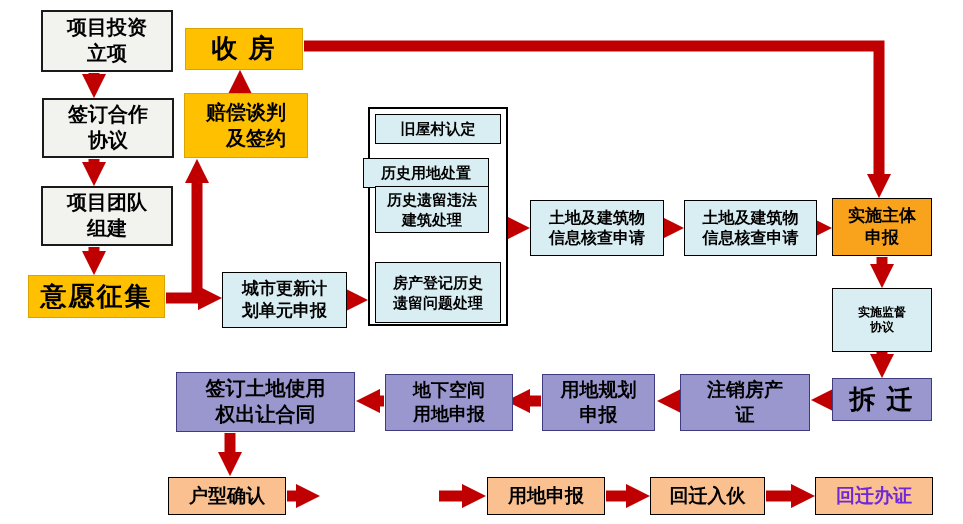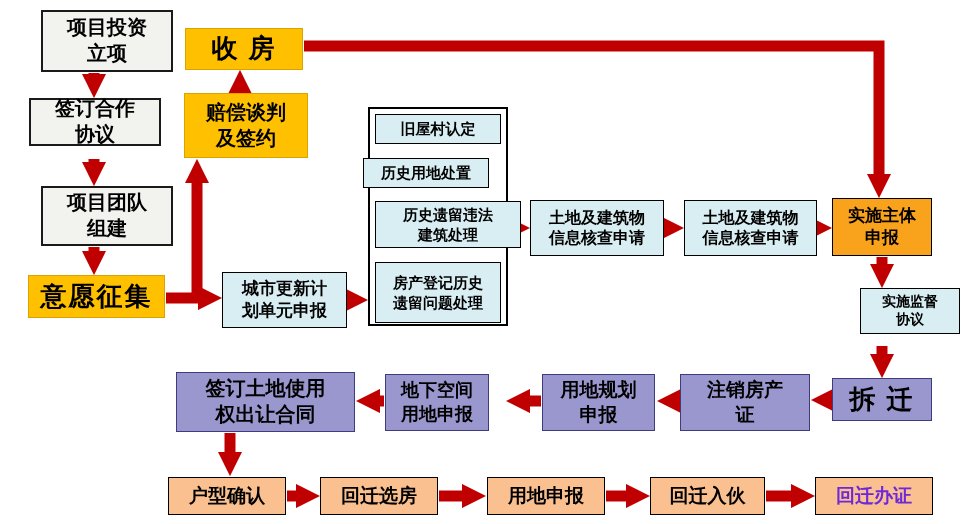--- a/index.html
+++ b/index.html
@@ -8,21 +8,21 @@
     font-family:"Liberation Sans","DejaVu Sans",sans-serif;overflow:hidden;
   }
   .arrows{position:absolute;left:0;top:0;z-index:1;}
   .node{
     position:absolute;z-index:3;box-sizing:border-box;
     display:flex;align-items:center;justify-content:center;
     text-align:center;font-weight:bold;color:#000;
     white-space:pre-line;line-height:1.28;font-size:19px;
   }
   .white{background:#f2f2ef;border:2px solid #1a1a1a;font-size:20px;margin-left:13px;}
-  .gold{background:#FFC000;border:1px solid #d9a400;}
+  .gold{background:#FFC000;border:1px solid #d9a400;text-align:right;}
   .cyan{background:#D9EEF3;border:1px solid #000;}
   .orange{background:#F9A21B;border:1px solid #000;}
   .purple{background:#9A97CE;border:1px solid #3e3c7e;}
   .peach{background:#FAC090;border:1px solid #000;}
   .big{font-size:26px;letter-spacing:2px;}
   .group{
     position:absolute;z-index:2;box-sizing:border-box;
     background:#ffffff;border:2px solid #000;
   }
   .red-text{color:#6d28d9;}
@@ -59,59 +59,58 @@
       <line x1="230" y1="433" x2="230" y2="464" marker-end="url(#ah)"></line>
       <line x1="287" y1="496" x2="308" y2="496" marker-end="url(#ah)"></line>
       <line x1="439" y1="496" x2="474" y2="496" marker-end="url(#ah)"></line>
       <line x1="606" y1="496" x2="638" y2="496" marker-end="url(#ah)"></line>
       <line x1="766" y1="496" x2="803" y2="496" marker-end="url(#ah)"></line>
     </g>
   </svg>
 
   <div class="node white" style="left:28px;top:10px;width:132px;height:62px">项目投资
 立项</div>
-  <div class="node white" style="left:16px;top:98px;width:132px;height:48px">签订合作
+  <div class="node white" style="left:29px;top:98px;width:132px;height:60px">签订合作
 协议</div>
   <div class="node white" style="left:28px;top:186px;width:132px;height:60px">项目团队
 组建</div>
   <div class="node gold big" style="left:28px;top:275px;width:137px;height:43px">意愿征集</div>
 
   <div class="node gold big" style="left:185px;top:28px;width:118px;height:42px">收 房</div>
   <div class="node gold" style="left:184px;top:93px;width:124px;height:65px;font-size:20px">赔偿谈判
 及签约</div>
 
   <div class="node cyan" style="left:222px;top:272px;width:125px;height:56px;font-size:17px">城市更新计
 划单元申报</div>
 
   <div class="group" style="left:368px;top:107px;width:140px;height:219px"></div>
   <div class="node cyan" style="left:375px;top:114px;width:126px;height:30px;font-size:15px">旧屋村认定</div>
   <div class="node cyan" style="left:363px;top:158px;width:126px;height:30px;font-size:15px">历史用地处置</div>
-  <div class="node cyan" style="left:375px;top:201px;width:146px;height:47px;font-size:15px">历史遗留违法
+  <div class="node cyan" style="left:375px;top:186px;width:114px;height:47px;font-size:15px">历史遗留违法
 建筑处理</div>
   <div class="node cyan" style="left:375px;top:262px;width:126px;height:61px;font-size:15px">房产登记历史
 遗留问题处理</div>
 
   <div class="node cyan" style="left:530px;top:200px;width:134px;height:56px;font-size:16px">土地及建筑物
 信息核查申请</div>
   <div class="node cyan" style="left:684px;top:200px;width:133px;height:56px;font-size:16px">土地及建筑物
 信息核查申请</div>
   <div class="node orange" style="left:832px;top:198px;width:100px;height:58px;font-size:17px">实施主体
 申报</div>
-  <div class="node cyan" style="left:860px;top:288px;width:100px;height:46px;font-size:14px">实施监督
+  <div class="node cyan" style="left:832px;top:288px;width:100px;height:64px;font-size:12px">实施监督
 协议</div>
 
   <div class="node purple big" style="left:832px;top:378px;width:100px;height:43px">拆 迁</div>
   <div class="node purple" style="left:680px;top:374px;width:130px;height:57px">注销房产
 证</div>
   <div class="node purple" style="left:542px;top:374px;width:113px;height:57px">用地规划
 申报</div>
-  <div class="node purple" style="left:385px;top:374px;width:104px;height:57px;font-size:18px">地下空间
+  <div class="node purple" style="left:385px;top:374px;width:128px;height:57px;font-size:18px">地下空间
 用地申报</div>
   <div class="node purple" style="left:176px;top:372px;width:179px;height:60px;font-size:20px">签订土地使用
 权出让合同</div>
 
   <div class="node peach" style="left:168px;top:477px;width:118px;height:38px">户型确认</div>
-  <div class="node peach" style="left:320px;top:477px;width:118px;height:38px">回迁选房</div>
   <div class="node peach" style="left:487px;top:477px;width:118px;height:38px">用地申报</div>
   <div class="node peach" style="left:650px;top:477px;width:115px;height:38px">回迁入伙</div>
   <div class="node peach red-text" style="left:815px;top:477px;width:118px;height:38px">回迁办证</div>
 
 </div>
 
 </body></html>

